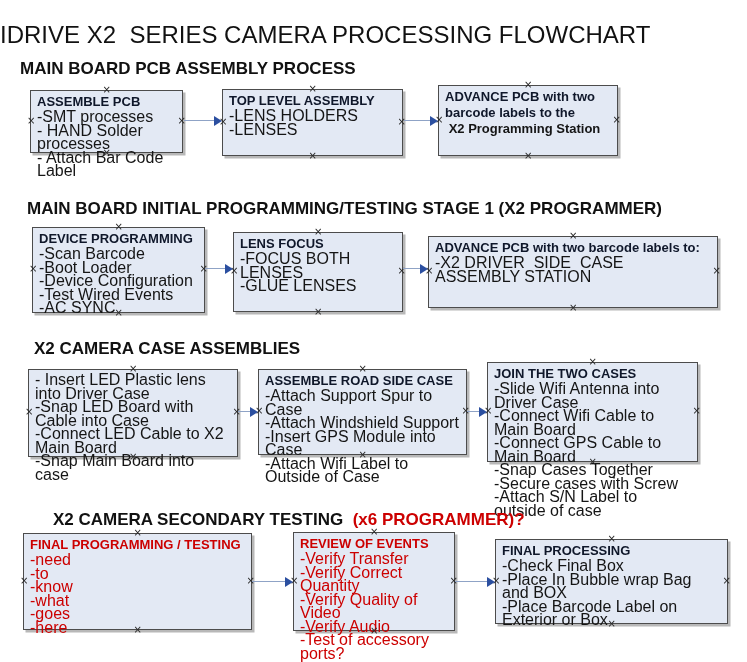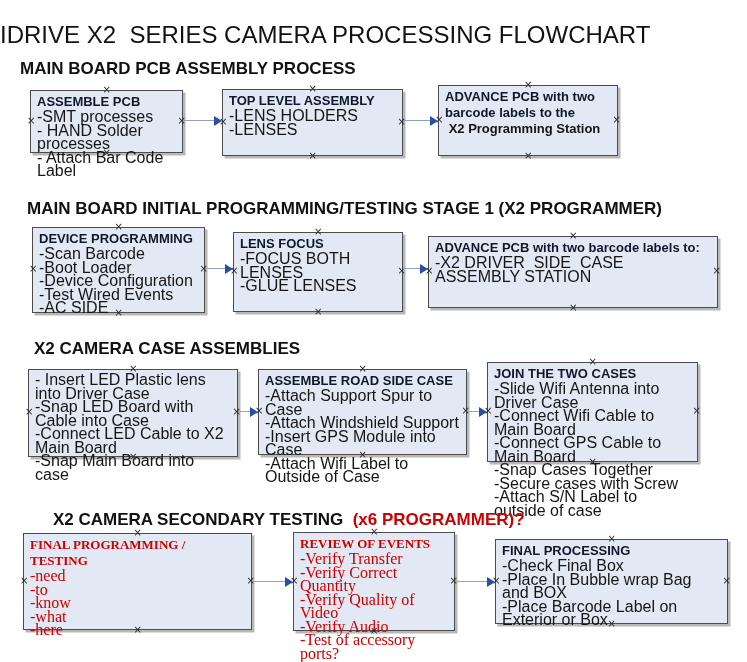--- a/index.html
+++ b/index.html
@@ -23,21 +23,21 @@
     padding:3px 6px;
   }
   .fc-title {
     font-size:13px; font-weight:bold; color:#0f172a; line-height:16px; white-space:pre-wrap;
   }
   .fc-item {
     font-size:16px; color:#151515; line-height:13.5px; white-space:pre-wrap;
   }
   .bold-items .fc-item { font-weight:bold; font-size:13px; line-height:16px; }
   .nowrap-title .fc-title { white-space:nowrap; }
-  .red-box .fc-title, .red-box .fc-item { color:var(--red,#cc0000);font-family:Liberation Serif, serif; }
+  .red-box .fc-title, .red-box .fc-item { color:var(--red,#cc0000); }
   .marker {
     position:absolute; font-family:"DejaVu Sans", sans-serif;
     font-size:10px; line-height:10px; color:#2a2a2a; pointer-events:none;
   }
   .marker-t { top:-6px; left:50%; margin-left:-4px; }
   .marker-b { bottom:-6px; left:50%; margin-left:-4px; }
   .marker-l { left:-4px; top:50%; margin-top:-6px; }
   .marker-r { right:-4px; top:50%; margin-top:-6px; }
   .fc-arrow { position:absolute; height:10px; }
   .fc-arrow .line {
@@ -104,21 +104,21 @@
 
   <div class="sec-heading" style="left:27px;top:199px">MAIN BOARD INITIAL PROGRAMMING/TESTING STAGE 1 (X2 PROGRAMMER)</div>
 
   <div class="fc-box" style="left:32px;top:227px;width:173px;height:86px">
     <div class="fc-title">DEVICE PROGRAMMING</div>
     <div class="fc-items">
         <div class="fc-item">-Scan Barcode</div>
         <div class="fc-item">-Boot Loader</div>
         <div class="fc-item">-Device Configuration</div>
         <div class="fc-item">-Test Wired Events</div>
-        <div class="fc-item">-AC SIDE</div>
+        <div class="fc-item">-AC SYNC</div>
       </div>
   <span class="marker marker-t">×</span>
       <span class="marker marker-b">×</span>
       <span class="marker marker-l">×</span>
       <span class="marker marker-r">×</span>
     </div>
   <div class="fc-box" style="left:233px;top:232px;width:170px;height:80px">
     <div class="fc-title">LENS FOCUS</div>
     <div class="fc-items">
         <div class="fc-item">-FOCUS BOTH LENSES</div>
@@ -205,20 +205,21 @@
     <span>X2 CAMERA SECONDARY TESTING  </span><span class="red-part">(x6 PROGRAMMER)?</span>
   </div>
 
   <div class="fc-box red-box" style="left:23px;top:533px;width:229px;height:97px">
     <div class="fc-title">FINAL PROGRAMMING / TESTING</div>
     <div class="fc-items">
         <div class="fc-item">-need</div>
         <div class="fc-item">-to</div>
         <div class="fc-item">-know</div>
         <div class="fc-item">-what</div>
+        <div class="fc-item">-goes</div>
         <div class="fc-item">-here</div>
       </div>
   <span class="marker marker-t">×</span>
       <span class="marker marker-b">×</span>
       <span class="marker marker-l">×</span>
       <span class="marker marker-r">×</span>
     </div>
   <div class="fc-box red-box" style="left:293px;top:532px;width:162px;height:99px">
     <div class="fc-title">REVIEW OF EVENTS</div>
     <div class="fc-items">

